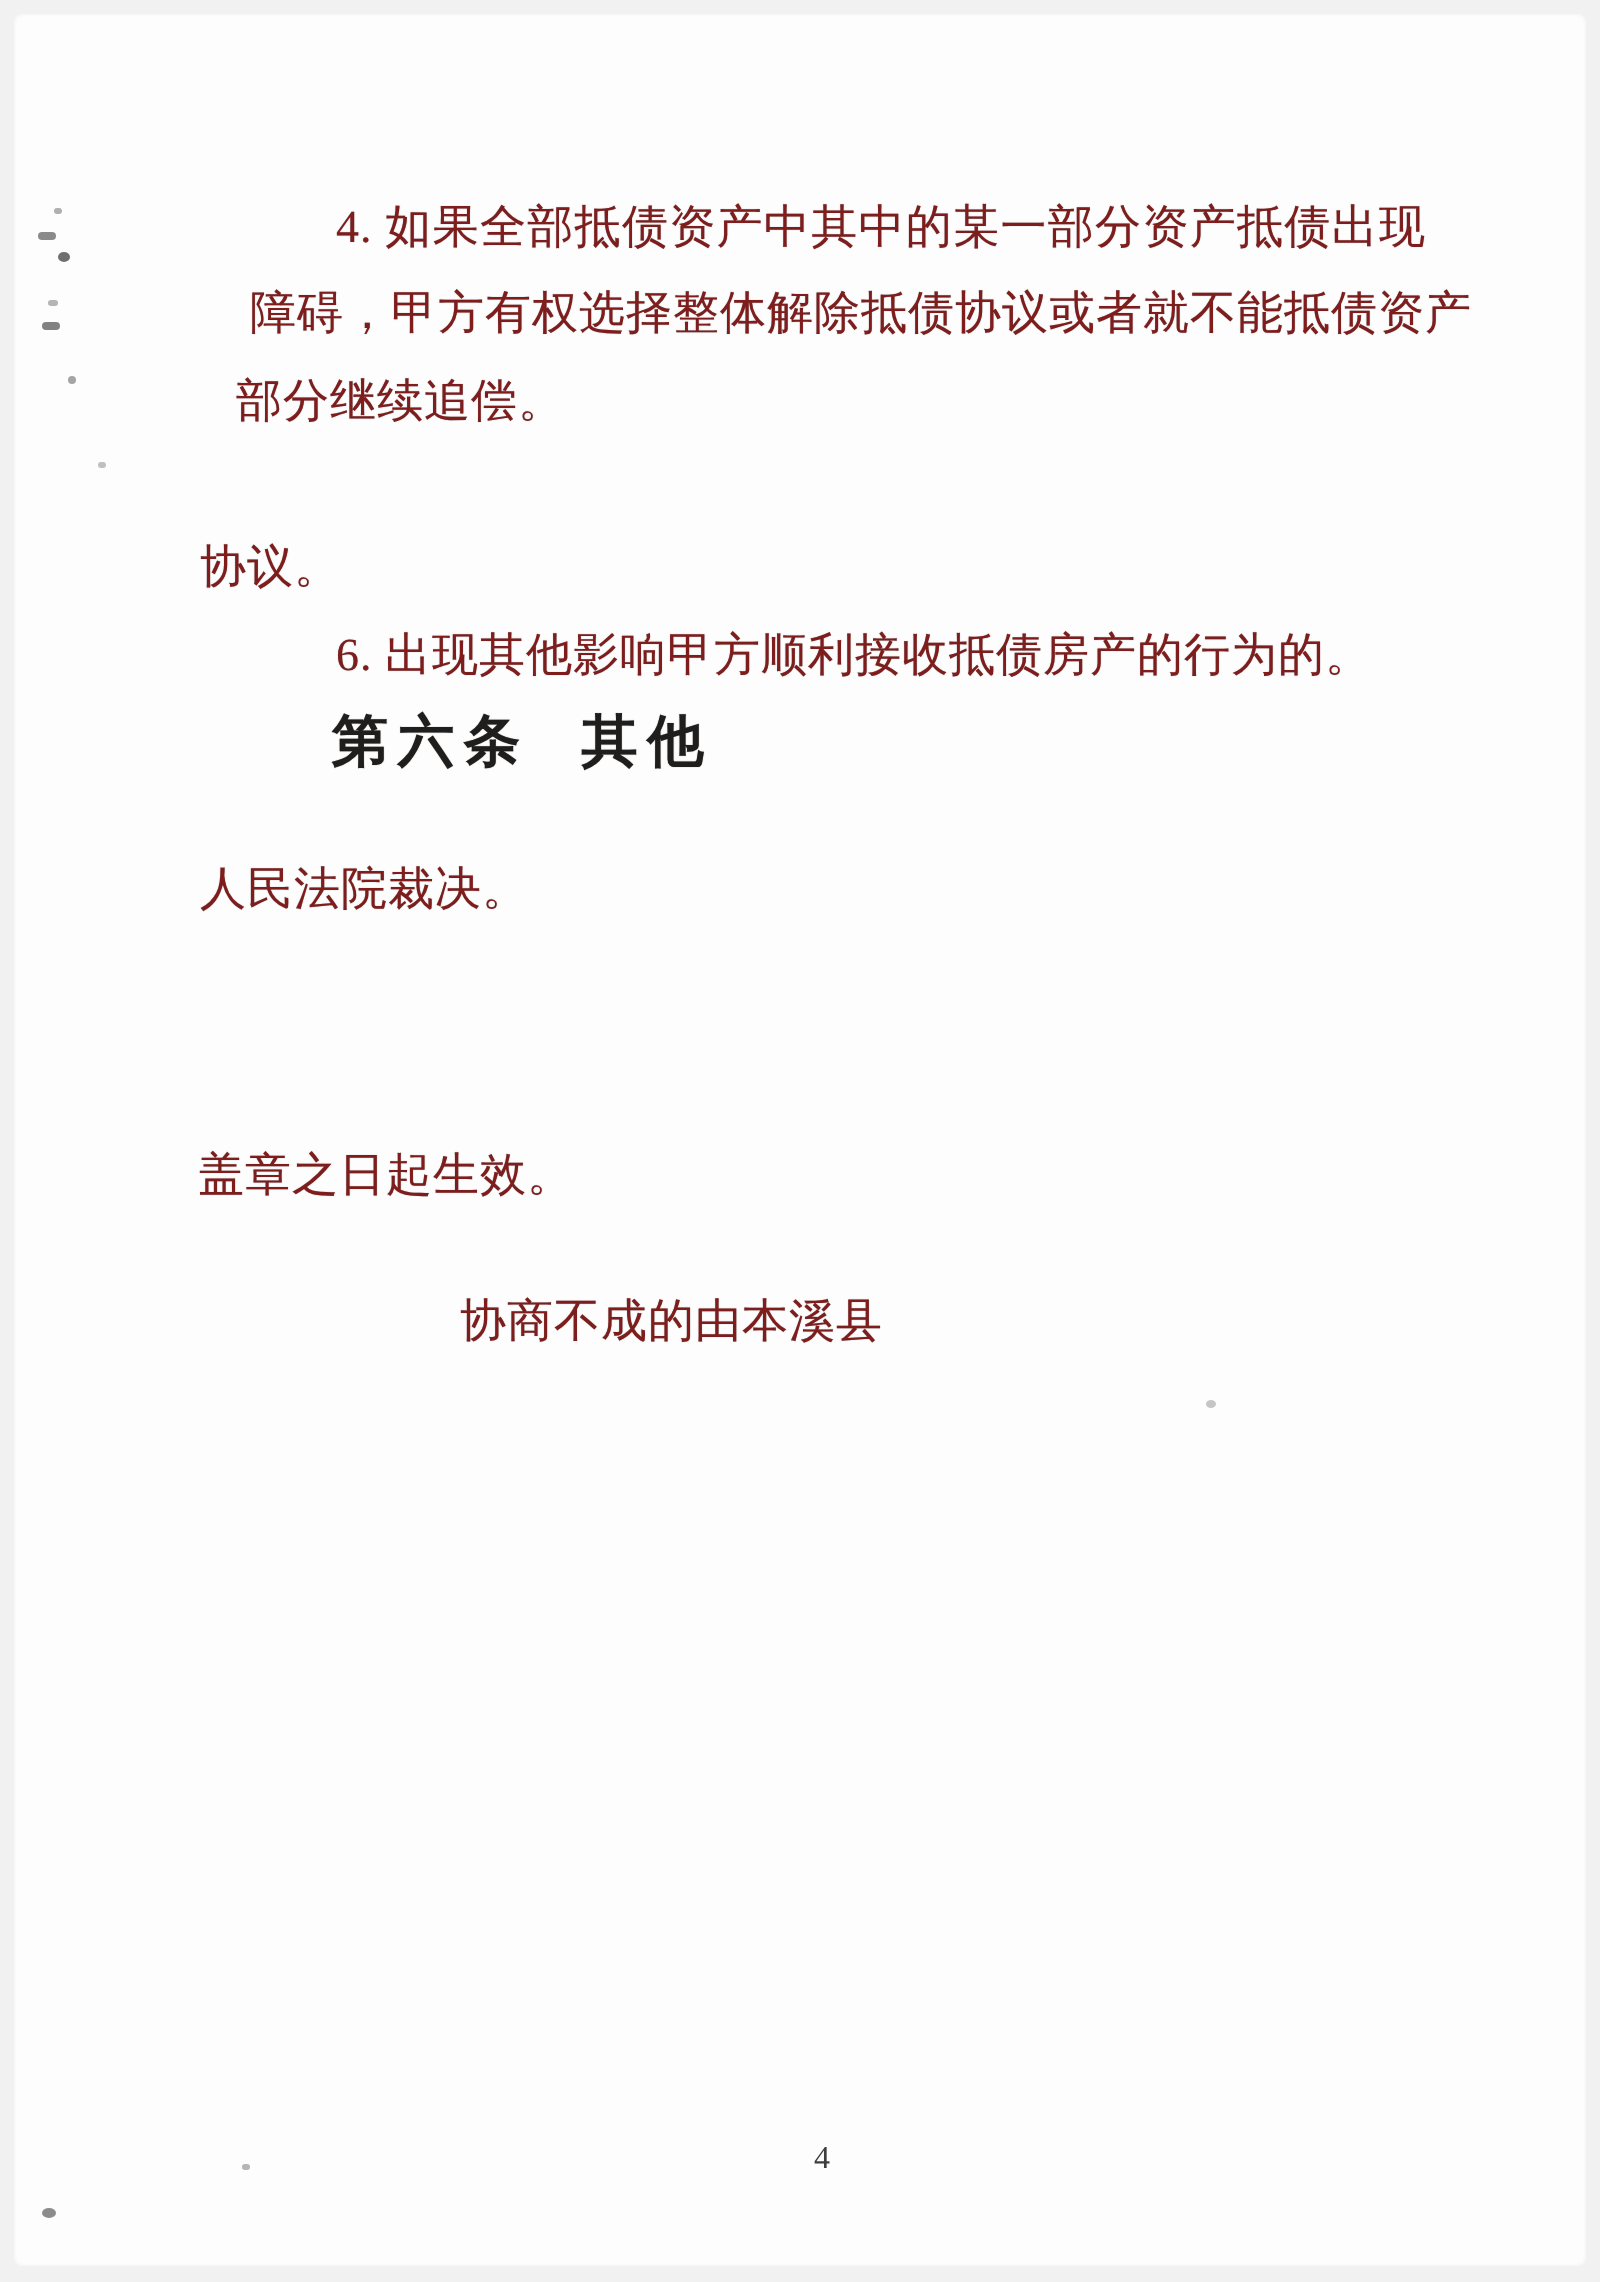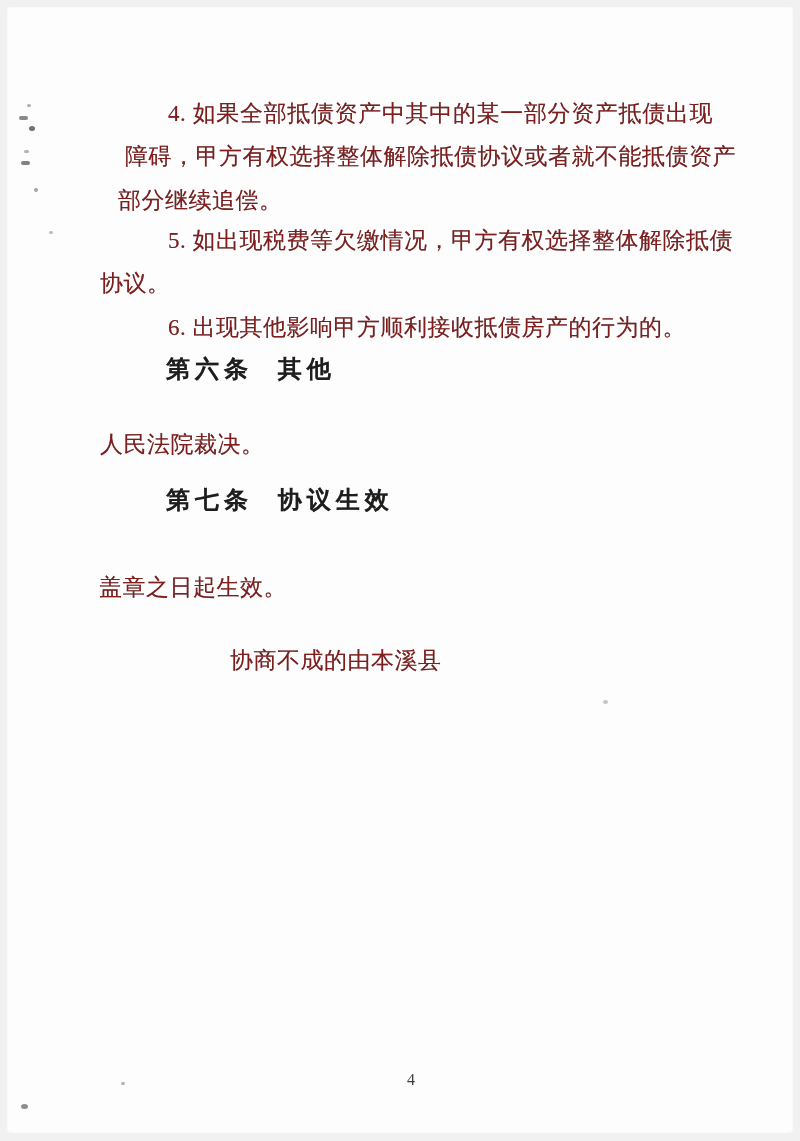--- a/index.html
+++ b/index.html
@@ -35,21 +35,21 @@
     text-shadow: 0 0 0.5px rgba(60,60,60,0.55);
   }
   .line.justify {
     white-space: pre;
     text-align: justify;
     text-align-last: justify;
   }
   .line.heading {
     font-family: "Liberation Sans", "DejaVu Sans", sans-serif;
     font-weight: 700;
-    font-size: 24px;
+    font-size: 28px;
     letter-spacing: 5px;
     word-spacing: 13px;
     color: #1f1e1d;
     text-shadow: 0 0 0.5px rgba(30,30,30,0.6);
   }
   .page-number {
     position: absolute;
     left: 384px;
     top: 1064px;
     width: 40px;
@@ -66,29 +66,27 @@
 </head>
 <body>
 
 <div id="scan-root">
   <div id="paper">
 
     <div class="line justify" style="left:161px; top:94px;  width:545px;">4. 如果全部抵债资产中其中的某一部分资产抵债出现</div>
     <div class="line justify" style="left:95px;  top:137px; width:611px;margin-left:23px;">障碍，甲方有权选择整体解除抵债协议或者就不能抵债资产</div>
     <div class="line" style="left:95px;  top:181px;margin-left:16px;">部分继续追偿。</div>
 
-    <div class="line justify" style="left:161px; top:221px; width:545px;">5. 如出现税费等欠缴情况，甲方有权选择整体解除抵债</div>
     <div class="line" style="left:93px;  top:264px;">协议。</div>
 
     <div class="line" style="left:161px; top:308px;">6. 出现其他影响甲方顺利接收抵债房产的行为的。</div>
 
     <div class="line heading" style="left:159px; top:348px;">第六条 其他</div>
     <div class="line" style="left:93px;  top:425px;">人民法院裁决。</div>
 
-    <div class="line heading" style="left:159px; top:479px;">第七条 协议生效</div>
     <div class="line" style="left:92px;  top:568px;">盖章之日起生效。</div>
 
     <div class="line" style="left:223px; top:641px;">协商不成的由本溪县</div>
 
     <div class="page-number">4</div>
 
     <div>
       <div class="speck" style="left:20px;  top:97px;   width:4px; height:3px; background:#b0b0b0;"></div>
       <div class="speck" style="left:12px;  top:109px;  width:9px; height:4px; background:#8a8a8a;"></div>
       <div class="speck" style="left:22px;  top:119px;  width:6px; height:5px; background:#6f6f6f; border-radius:50%;"></div>

